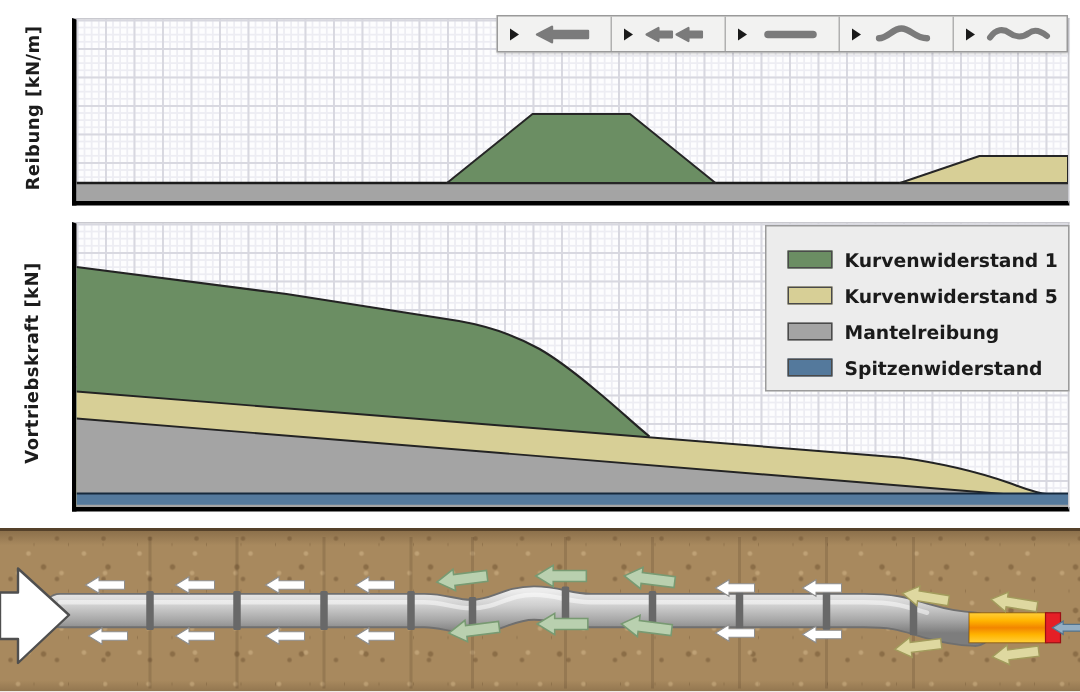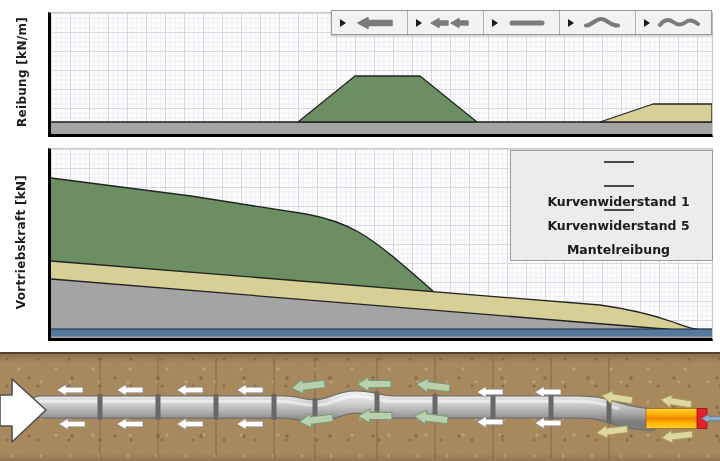--- a/index.html
+++ b/index.html
@@ -32,21 +32,21 @@
            box-shadow:0 1px 2px rgba(0,0,0,.25);box-sizing:border-box;}
   .tb-btn{flex:1 1 0;display:flex;align-items:center;gap:5px;padding:0 0 0 7px;
           background:transparent;border:none;border-right:1px solid #b0b0b0;cursor:pointer;}
   .tb-btn:last-child{border-right:none;}
   .tb-btn svg{display:block;}
 
   
   #legend{position:absolute;left:510px;top:150px;width:203px;height:111px;
           background:#ececec;border:1px solid #9b9b9b;box-sizing:border-box;
           padding:10px 0 0 14px;z-index:6;}
-  .lg-row{display:flex;align-items:center;gap:31px;height:24px;flex-direction:column;}
+  .lg-row{display:flex;align-items:center;gap:8px;height:24px;}
   .lg-sw{width:30px;height:12px;border:1px solid #4a4a4a;box-sizing:border-box;}
   .sw-green{background:#6b8e63;} .sw-tan{background:#d7cf96;}
   .sw-gray{background:#a4a4a4;}  .sw-blue{background:#54799c;}
   .lg-label{font-size:12.5px;font-weight:bold;color:#1b1b1b;white-space:nowrap;}
 
   
   #illustration{position:absolute;left:0;top:352px;width:720px;height:109px;
         background-color:#a8895e;
         background-image:
           radial-gradient(circle at 7px 5px,  rgba(116,88,55,.55) 1px, transparent 2px),
@@ -143,20 +143,24 @@
         <span class="lg-sw sw-green"></span>
         <span class="lg-label">Kurvenwiderstand 1</span>
       </div>
       <div class="lg-row">
         <span class="lg-sw sw-tan"></span>
         <span class="lg-label">Kurvenwiderstand 5</span>
       </div>
       <div class="lg-row">
         <span class="lg-sw sw-gray"></span>
         <span class="lg-label">Mantelreibung</span>
+      </div>
+      <div class="lg-row">
+        <span class="lg-sw sw-blue"></span>
+        <span class="lg-label">Spitzenwiderstand</span>
       </div>
     </div>
   </div>
 
   <div id="illustration">
     <svg width="720" height="109" viewBox="0 0 720 109">
       <defs>
         <path id="arrL" d="M-13,0 L-4,-5.5 L-4,-2.8 L13,-2.8 L13,2.8 L-4,2.8 L-4,5.5 Z"></path>
         <linearGradient id="pipeGrad" gradientUnits="userSpaceOnUse" x1="0" y1="40" x2="0" y2="68">
           <stop offset="0" stop-color="#ececec"></stop>

